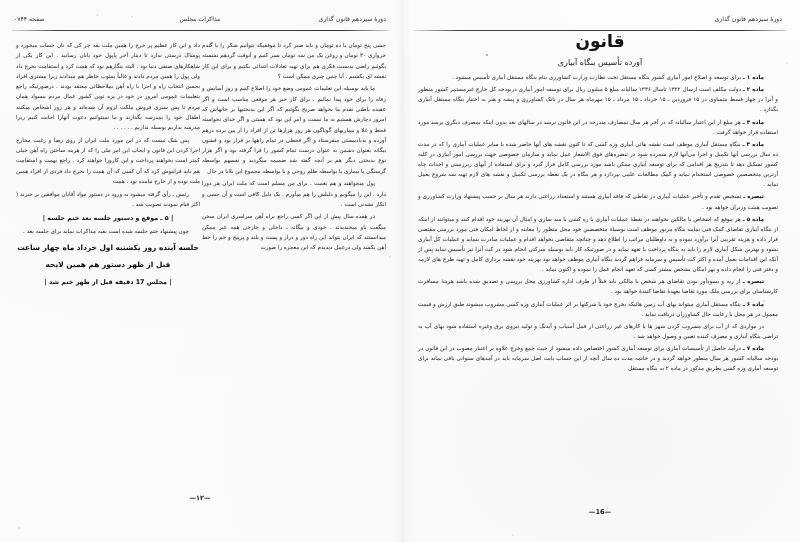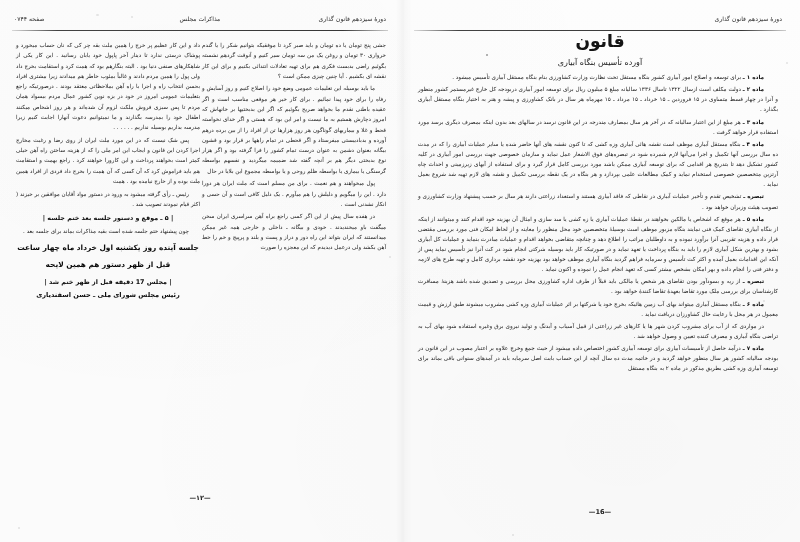--- a/index.html
+++ b/index.html
@@ -162,23 +162,20 @@
         <p class="noind">
             <span class="bracket-head">| ۵ ـ موقع و دستور جلسه بعد ختم جلسه |</span>
           </p>
         <p>چون پیشنهاد ختم جلسه شده است بقیه مذاکرات بماند برای جلسه بعد .</p>
         <p class="noind">
             <span class="big-note">جلسه آینده روز یکشنبه اول خرداد ماه چهار ساعت قبل از ظهر دستور هم همین لایحه</span>
           </p>
         <p class="noind">
             <span class="bracket-head">| مجلس 17 دقیقه قبل از ظهر ختم شد |</span>
           </p>
-        <p class="noind">
-            <span class="sign">رئیس مجلس شورای ملی ـ حسن اسفندیاری</span>
-          </p>
       </div>
 
     </div>
 
     <div class="folio folio-right">—۱۲—</div>
   </div>
 
 </div>
 
 </body></html>

